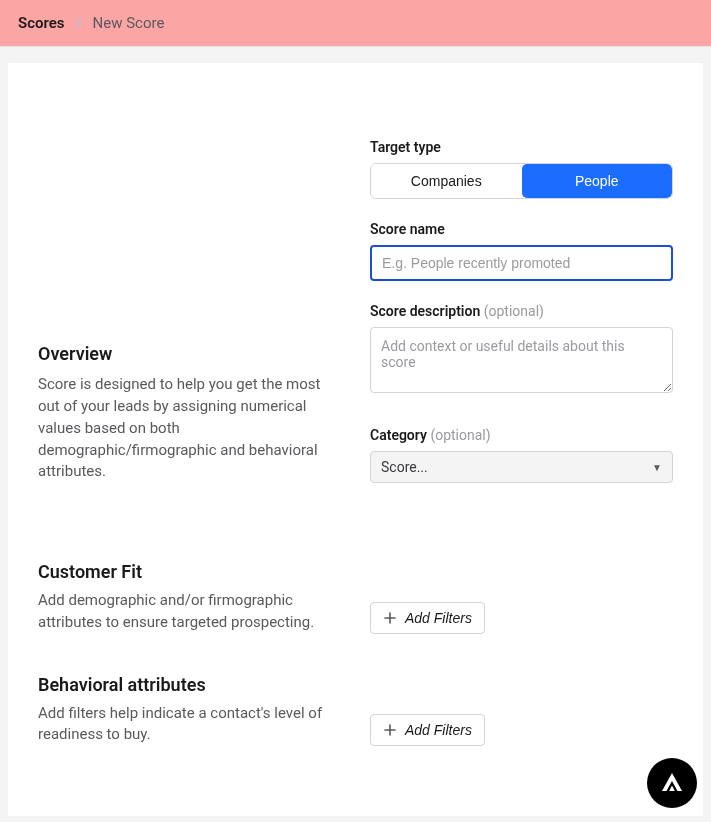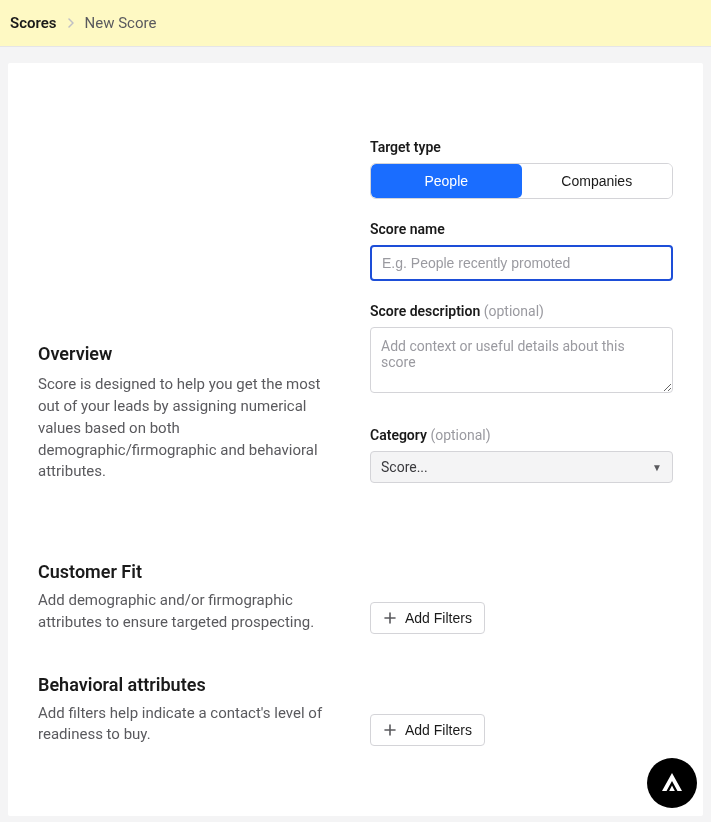--- a/index.html
+++ b/index.html
@@ -13,23 +13,23 @@
       color: #1a1a1a;
       width: 711px;
       height: 822px;
       overflow: hidden;
       position: relative;
     }
     .header {
       display: flex;
       align-items: center;
       justify-content: space-between;
-      padding: 14px 10px 14px 10px;
+      padding: 14px 10px 14px 18px;
       border-bottom: 1px solid #e5e5e7;
-      background: #fef9c3;
+      background: #fca5a5;
     }
     .breadcrumb {
       display: flex;
       align-items: center;
       gap: 10px;
       font-size: 15px;
     }
     .breadcrumb-root {
       font-weight: 600;
       color: #1a1a1a;
@@ -182,20 +182,21 @@
       display: inline-flex;
       align-items: center;
       gap: 8px;
       padding: 7px 12px;
       border: 1px solid #d4d4d8;
       border-radius: 4px;
       background: #fff;
       font-size: 14px;
       cursor: pointer;
       color: #1a1a1a;
+      font-style: italic;
     }
     .plus-icon {
       width: 14px;
       height: 14px;
       display: inline-flex;
       align-items: center;
       justify-content: center;
     }
     .plus-icon svg {
       stroke: #5a5a5e;
@@ -249,22 +250,22 @@
       <h2 class="section-title">Overview</h2>
       <div class="section-desc">
         <p>Score is designed to help you get the most out of your leads by assigning numerical values based on both demographic/firmographic and behavioral attributes.</p>
       </div>
     </div>
     <div class="section-right">
 
       <div class="field-group">
         <label class="field-label">Target type</label>
         <div class="segmented">
+          <button class="segmented-btn">Companies</button>
           <button class="segmented-btn active">People</button>
-          <button class="segmented-btn">Companies</button>
         </div>
       </div>
 
       <div class="field-group">
         <label class="field-label">Score name</label>
         <input type="text" class="text-input" placeholder="E.g. People recently promoted" style="">
       </div>
 
       <div class="field-group">
         <label class="field-label">

